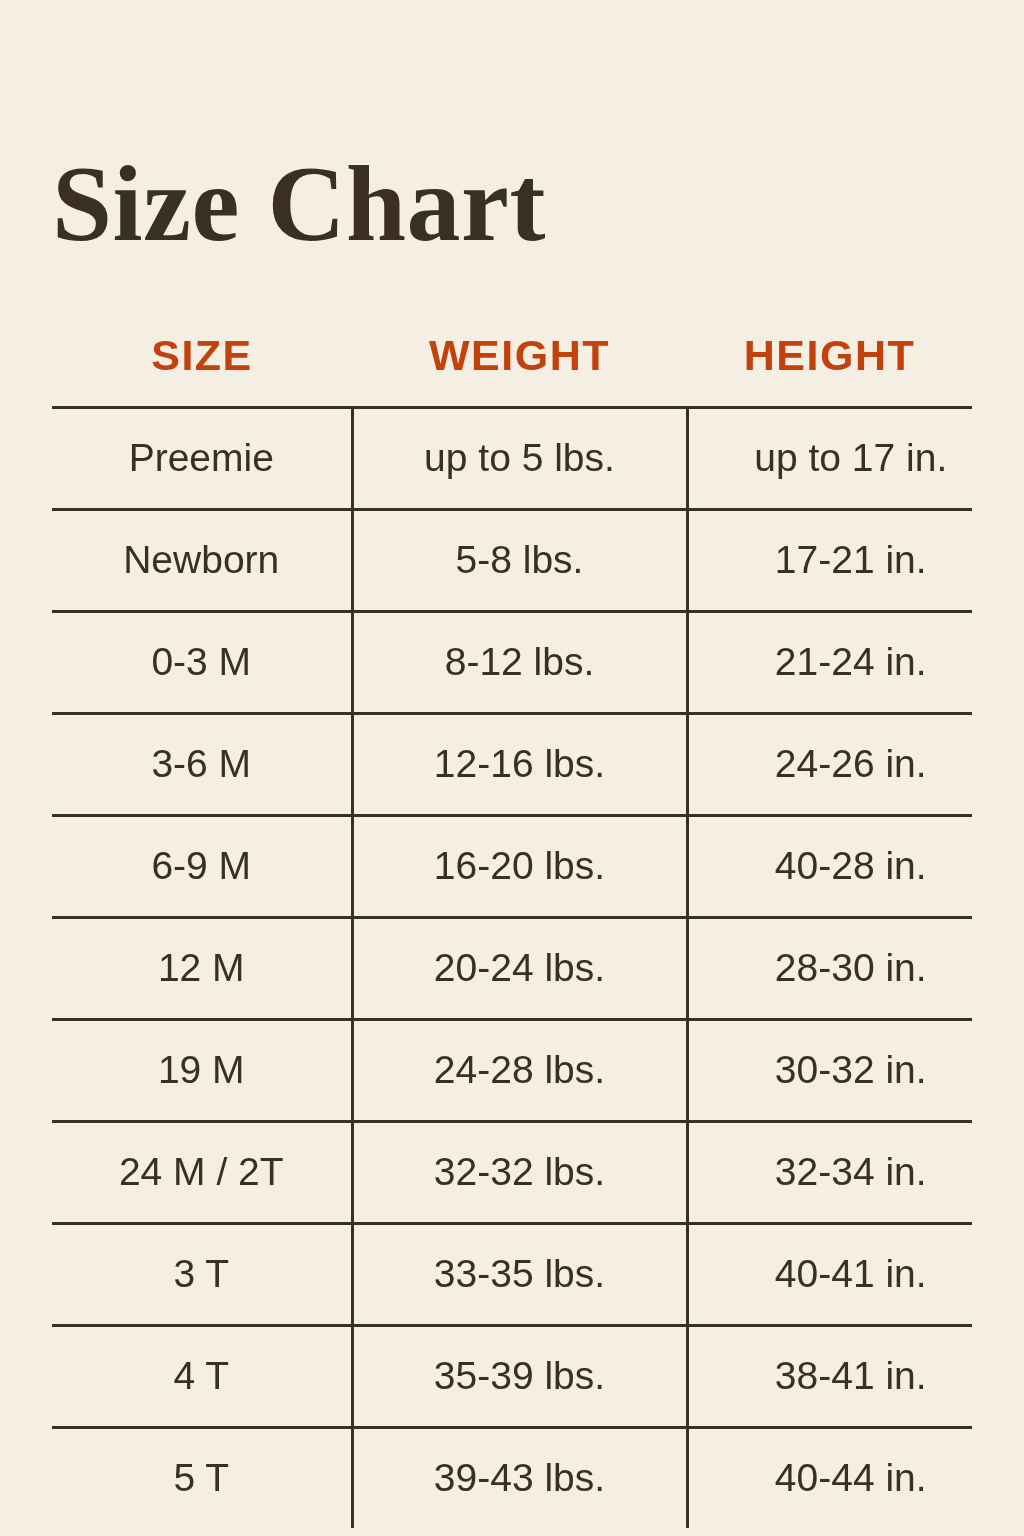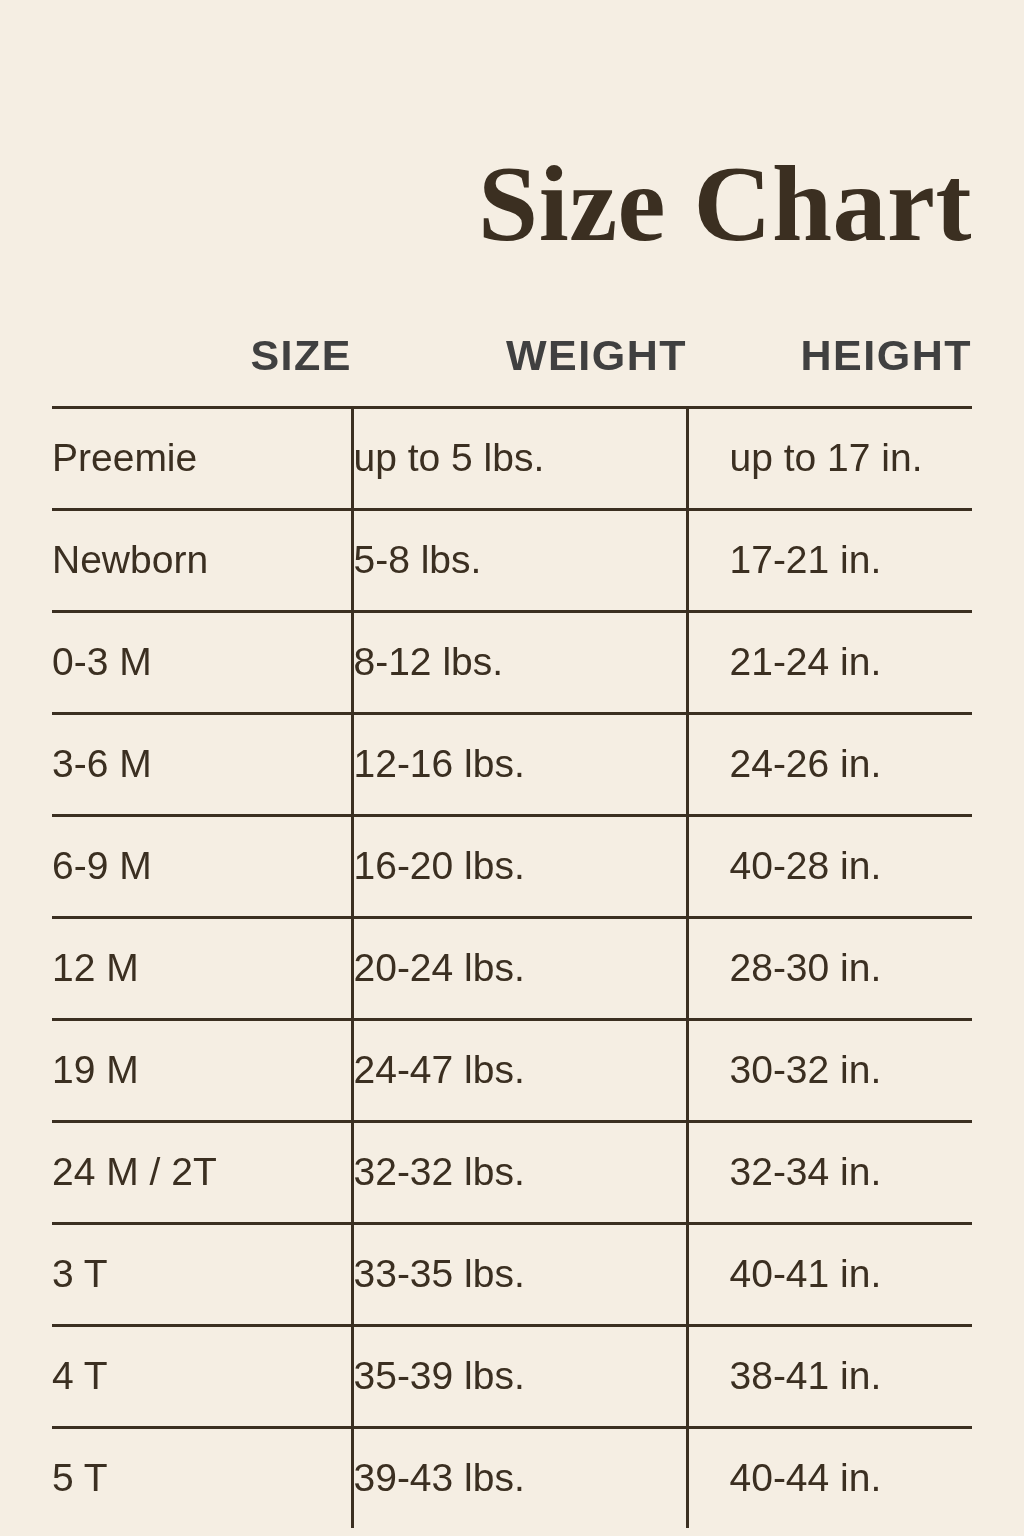--- a/index.html
+++ b/index.html
@@ -19,49 +19,50 @@
     height: 1536px;
     position: relative;
     box-sizing: border-box;
     padding: 0 52px;
   }
   .title {
     font-family: "Liberation Serif", serif;
     font-weight: bold;
     font-size: 108px;
     line-height: 1;
-    text-align: right;
+    text-align: left;
     color: #3b2f21;
     padding-top: 78px;
     letter-spacing: 0.5px;
   }
   table.size-table {
     width: 920px;
     margin: 0 auto;
     border-collapse: collapse;
     table-layout: fixed;
     margin-top: 62px;
   }
   table.size-table col.c1 { width: 300px; }
   table.size-table col.c2 { width: 335px; }
   table.size-table col.c3 { width: 285px; }
 
   thead th {
     font-size: 43px;
     font-weight: bold;
     letter-spacing: 1.5px;
-    color: #404040;
+    color: #c2410c;
     padding: 0 0 26px 0;
-    text-align: right;
+    text-align: center;
     vertical-align: bottom;
   }
   thead tr th { border-bottom: 3px solid #3b2f21; }
 
   tbody td {
     font-size: 39px;
+    text-align: center;
     color: #3b2f21;
     height: 99px;
     padding: 0;
     border-bottom: 3px solid #3b2f21;
     border-right: 3px solid #3b2f21;
     font-weight: 400;
   }
   tbody td:last-child { border-right: none; padding-left: 41px; }
   tbody tr:last-child td { border-bottom: none; }
   thead th { border-right: none; }
@@ -112,21 +113,21 @@
         <td>16-20 lbs.</td>
         <td>40-28 in.</td>
       </tr>
       <tr>
         <td>12 M</td>
         <td>20-24 lbs.</td>
         <td>28-30 in.</td>
       </tr>
       <tr>
         <td>19 M</td>
-        <td>24-47 lbs.</td>
+        <td>24-28 lbs.</td>
         <td>30-32 in.</td>
       </tr>
       <tr>
         <td>24 M / 2T</td>
         <td>32-32 lbs.</td>
         <td>32-34 in.</td>
       </tr>
       <tr>
         <td>3 T</td>
         <td>33-35 lbs.</td>

